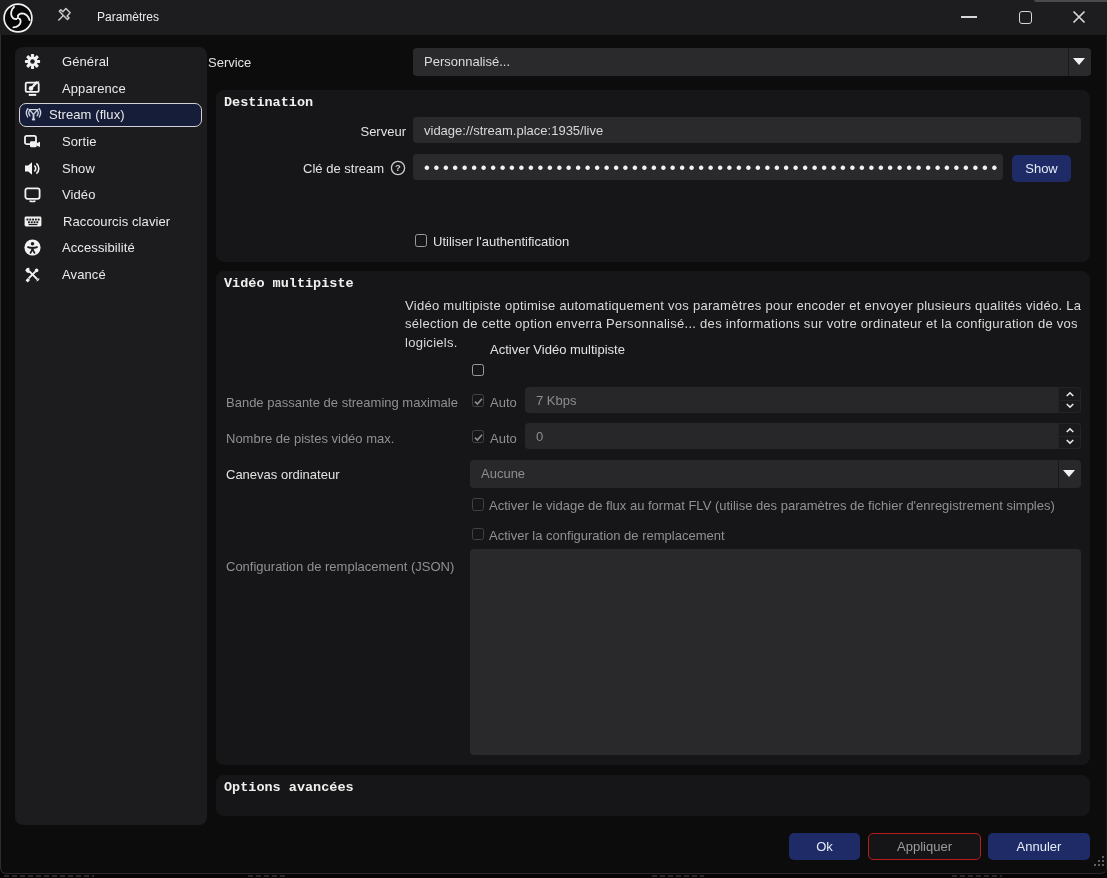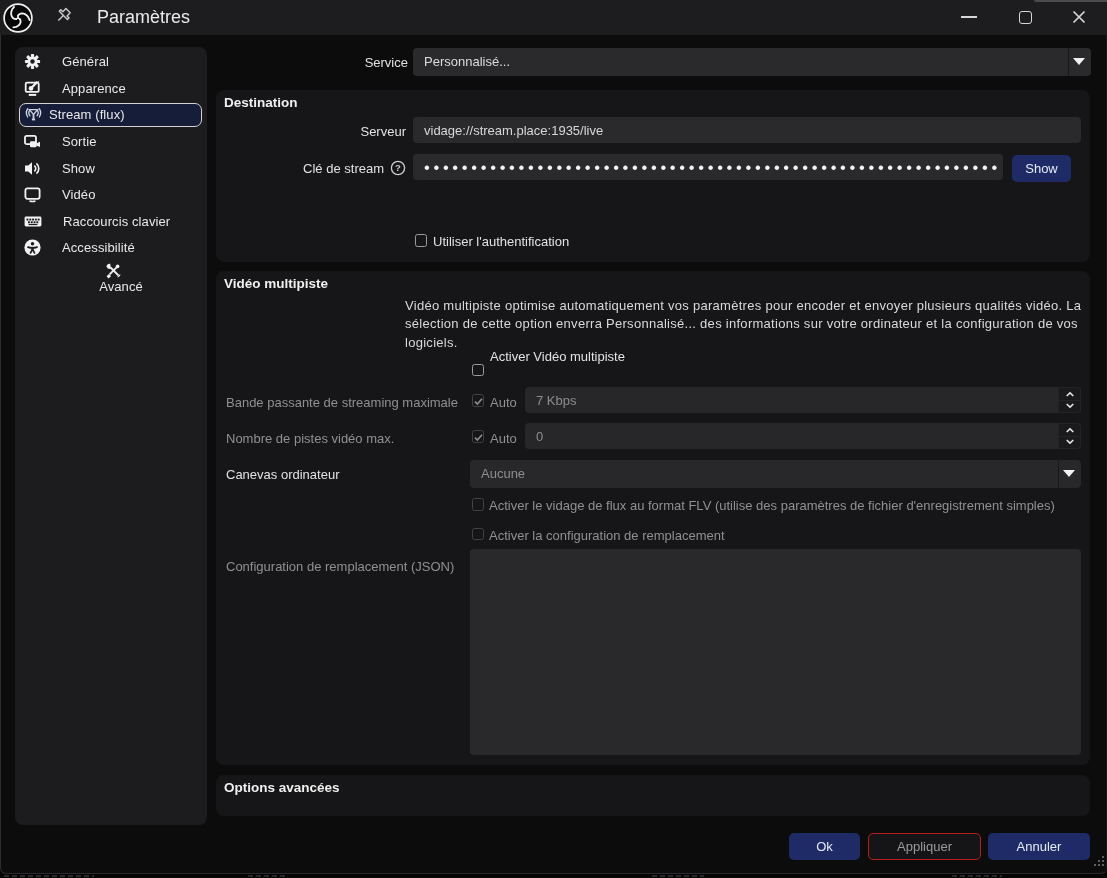--- a/index.html
+++ b/index.html
@@ -1,30 +1,30 @@
 <!DOCTYPE html>
 <html><head>
 <meta charset="utf-8">
 <style>
   * { margin:0; padding:0; box-sizing:border-box; }
   html,body { width:1107px; height:878px; overflow:hidden; }
   body { background:#050506; font-family:"Liberation Sans", sans-serif; color:#e4e4e4; font-size:13px; position:relative; }
   .abs { position:absolute; }
   #win { position:absolute; left:0; top:0; width:1107px; height:874px; background:#0c0c0d; border-left:1px solid #2e2e30; border-bottom:1px solid #2a2a2c; border-right:1px solid #1c1c1e; border-radius:0 0 6px 6px; }
   #titlebar { position:absolute; left:0; top:0; width:1107px; height:35px; background:#1d1d1f; }
-  #title { position:absolute; left:97px; top:0; height:35px; line-height:35px; font-size:18px; color:#eaeaea; }
+  #title { position:absolute; left:97px; top:0; height:35px; line-height:35px; font-size:12px; color:#eaeaea; }
   
   #sidebar { position:absolute; left:15px; top:47px; width:192px; height:778px; background:#1c1c1e; border-radius:8px; }
   .nav { position:absolute; left:4px; width:183px; height:24.4px; border-radius:7px; display:flex; align-items:center; }
   .nav svg { margin-left:5px; flex:none; }
   .nav span { margin-left:21px; font-size:13px; color:#e9e9e9; letter-spacing:.1px;}
   .nav.sel { background:#161d38; border:1px solid #d2d2d8; } .nav.sel svg { margin-left:4px; } .nav.sel span { margin-left:6px; }
   
   .gbox { position:absolute; left:216px; width:874px; background:#161618; border-radius:8px; }
-  .gtitle { position:absolute; left:8px; top:5px; font-weight:bold; font-size:13.5px; color:#f0f0f0; }
+  .gtitle { position:absolute; left:8px; top:5px; font-weight:bold; font-size:13.5px; color:#f0f0f0;font-family:Liberation Mono, monospace; }
   .lab { position:absolute; font-size:13px; color:#e2e2e2; }
   .grey { color:#909092; }
   .input { position:absolute; background:#2a2a2d; border-radius:4px; font-size:13px; color:#d8d8d8; display:flex; align-items:center; }
   .combo { position:absolute; background:#2a2a2d; border-radius:4px; font-size:13px; color:#d8d8d8; display:flex; align-items:center; }
   .combo .arr { position:absolute; right:0; top:0; bottom:0; width:23px; border-left:1px solid #19191b; }
   .combo .arr:after { content:""; position:absolute; left:4px; top:50%; margin-top:-3.5px; border-left:6.5px solid transparent; border-right:6.5px solid transparent; border-top:7.5px solid #f2f2f2; }
   .spin { position:absolute; background:#27272a; border-radius:4px; font-size:13px; color:#8e8e90; display:flex; align-items:center; }
   .spinbtn { position:absolute; right:0; top:0; bottom:0; width:23px; background:#1a1a1c; border-radius:0 4px 4px 0; border:1px solid #242428; } .spinbtn:after { content:""; position:absolute; left:0; right:0; top:50%; height:1px; background:#242428; }
   .cb { position:absolute; width:12.5px; height:12.5px; border:1.4px solid #9c9c9e; border-radius:2.5px; background:transparent; }
   .cbd { position:absolute; width:12.5px; height:12.5px; border:1.4px solid #414144; border-radius:2.5px; }
@@ -157,34 +157,34 @@
         <circle cx="8.5" cy="4.7" r="1.75" fill="#1c1c1e"></circle>
         <g fill="none" stroke="#1c1c1e" stroke-width="1.8" stroke-linecap="round">
           <path d="M4.0 8.1 Q8.5 9.8 13.0 8.1"></path>
           <path d="M8.5 8.6 V10.4"></path>
           <path d="M8.5 10.4 L6.5 13.9"></path>
           <path d="M8.5 10.4 L10.5 13.9"></path>
         </g>
       </svg>
       <span>Accessibilité</span>
     </div>
-    <div class="nav " style="top:262.36px;left:19px;width:183px;flex-direction:column;">
+    <div class="nav " style="top:262.36px;left:19px;width:183px;">
       <svg width="17" height="17" viewBox="0 0 17 17" fill="none" stroke="#f2f2f2">
         <path d="M5.4 5.4 L13.4 13.4" stroke-width="2.0"></path>
         <path d="M1.6 4.9 A3.4 3.4 0 0 0 6.3 6.3 L4.9 1.6 A3.4 3.4 0 0 0 1.6 4.9 Z" fill="#f2f2f2" stroke="none" transform="rotate(8 4 4)"></path>
         <path d="M12.1 15.4 A3.4 3.4 0 0 0 15.4 12.1 L13.4 13.4 Z" fill="#f2f2f2" stroke="none"></path>
         <path d="M4.6 12.4 L11.6 5.4" stroke-width="1.9"></path>
         <circle cx="12.6" cy="4.4" r="1.8" fill="#f2f2f2" stroke="none"></circle>
         <path d="M2.6 15.4 L5.0 13.0" stroke-width="3.0"></path>
       </svg>
       <span>Avancé</span>
     </div>
   </div>
 
-<div class="lab" style="left:208px;top:55px;width:200px;text-align:right;">Service</div>
+<div class="lab" style="left:208px;top:55px;width:200px;text-align:left;">Service</div>
 <div class="combo" style="left:413px;top:47.5px;width:678px;height:28px;">
     <span style="margin-left:11px;color:#dcdcdc;">Personnalisé...</span>
     <div class="arr"></div>
   </div>
 
 <div class="gbox" style="top:90px;height:172px;">
     <div class="gtitle">Destination</div>
   </div>
 <div class="lab" style="left:206px;top:124px;width:200px;text-align:right;">Serveur</div>
 <div class="input" style="left:413px;top:117px;width:668px;height:26px;">
@@ -200,21 +200,21 @@
   </div>
 <div class="btn blue" style="left:1012px;top:154.5px;width:59px;">Show</div>
 <div class="cb" style="left:414.5px;top:234px;"></div>
 <div class="lab" style="left:433px;top:234px;">Utiliser l'authentification</div>
 
 <div class="gbox" style="top:271px;height:494px;">
     <div class="gtitle">Vidéo multipiste</div>
   </div>
 <div class="lab" style="left:405px;top:297px;width:688px;line-height:18.4px;color:#d9d9d9;letter-spacing:0.28px;">Vidéo multipiste optimise automatiquement vos paramètres pour encoder et envoyer plusieurs qualités vidéo. La sélection de cette option enverra Personnalisé... des informations sur votre ordinateur et la configuration de vos logiciels.</div>
 <div class="cb" style="left:471.5px;top:363.5px;"></div>
-<div class="lab" style="left:490px;top:349px;">Activer Vidéo multipiste</div>
+<div class="lab" style="left:490px;top:342px;">Activer Vidéo multipiste</div>
 
 <div class="lab grey" style="left:226px;top:394.5px;">Bande passante de streaming maximale</div>
 <div class="cbd" style="left:471.5px;top:394px;">
     <svg width="11" height="11" viewBox="0 0 11 11" fill="none" stroke="#8e8e90" stroke-width="1.6">
       <path d="M2 5.6 L4.4 8 L9 2.8"></path>
     </svg>
   </div>
 <div class="lab grey" style="left:490px;top:394.5px;">Auto</div>
 <div class="spin" style="left:525px;top:387px;width:556px;height:26px;">
     <span style="margin-left:11px;">7 Kbps</span>

